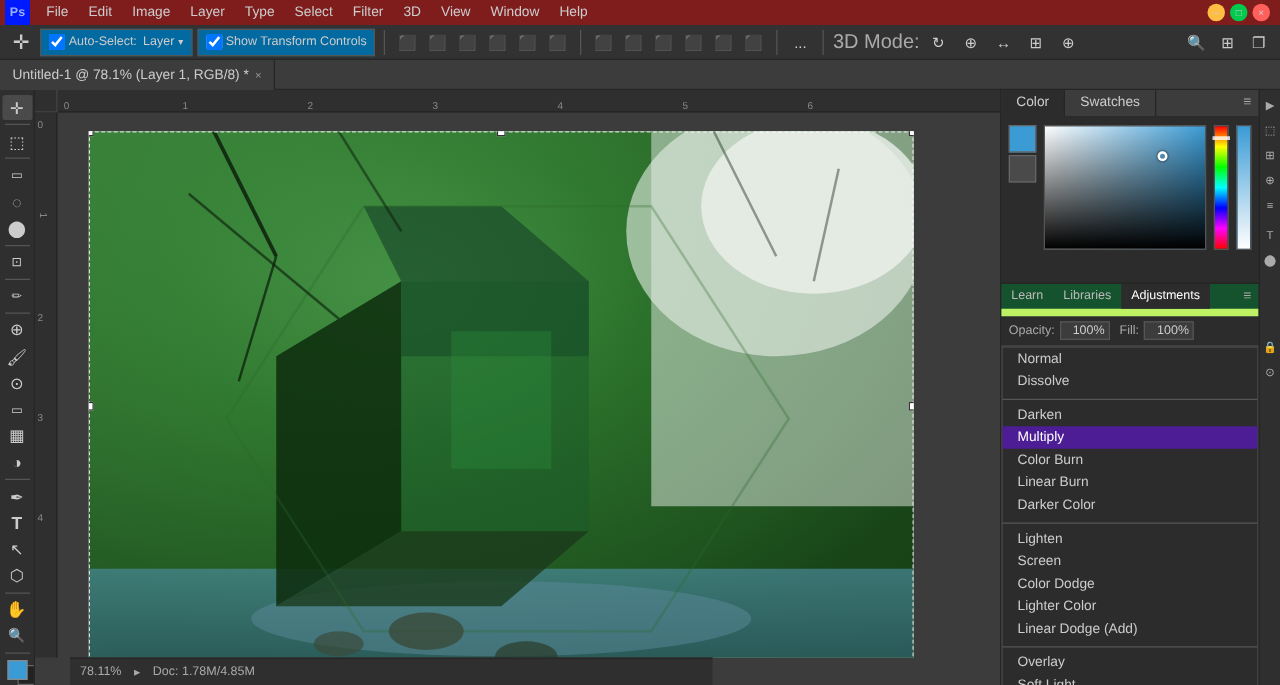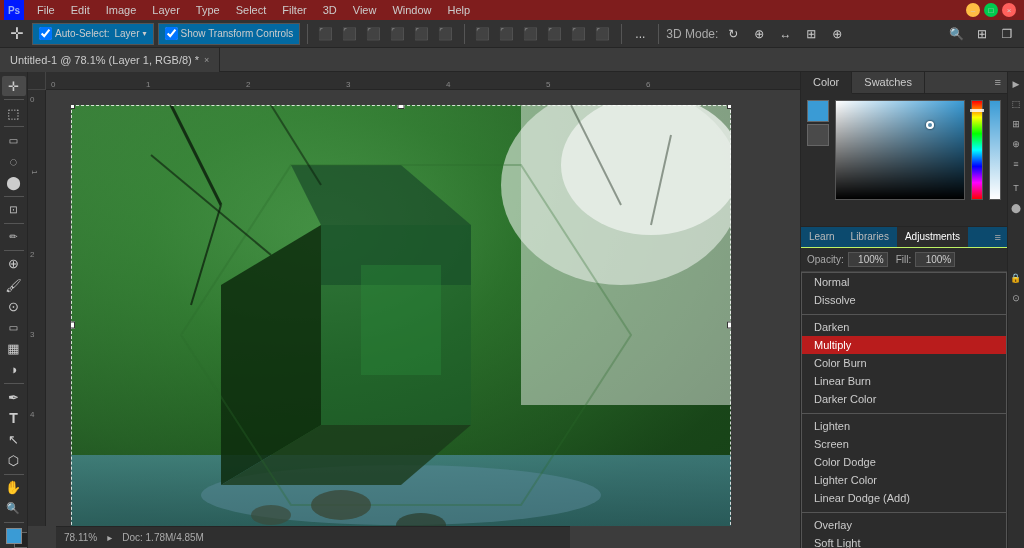--- a/index.html
+++ b/index.html
@@ -57,29 +57,29 @@
     #color-boxes { display: flex; flex-direction: column; gap: 2px; }
     #fg-color { width: 22px; height: 22px; background: #3a9bd5; border: 1px solid #666; cursor: pointer; }
     #bg-color { width: 22px; height: 22px; background: #4a4a4a; border: 1px solid #666; cursor: pointer; }
     #color-spectrum { width: 130px; height: 100px; position: relative; background: linear-gradient(to bottom, #fff, #000), linear-gradient(to right, #fff, #3a9bd5); background-blend-mode: multiply; border: 1px solid #555; cursor: crosshair; overflow: hidden; }
     #spectrum-dot { position: absolute; top: 20px; right: 30px; width: 8px; height: 8px; border-radius: 50%; border: 2px solid #fff; box-shadow: 0 0 2px #000; }
     #hue-bar { width: 12px; height: 100px; background: linear-gradient(to bottom, #f00, #ff0, #0f0, #0ff, #00f, #f0f, #f00); border: 1px solid #555; cursor: pointer; position: relative; }
     #hue-indicator { position: absolute; top: 8px; left: -2px; right: -2px; height: 3px; background: rgba(255,255,255,0.8); }
 
     
     #adj-panel { flex: 1; overflow: hidden; }
-    #adj-tabs { display: flex; background: #0c4a6e; border-bottom: 1px solid #bef264; }
+    #adj-tabs { display: flex; background: #14532d; border-bottom: 6px solid #bef264; }
     .adj-tab { padding: 4px 8px; font-size: 10px; color: #bbb; cursor: pointer; }
     .adj-tab.active { background: #2c2c2c; color: #fff; }
     #adj-content { overflow-y: hidden; }
 
     
     #blend-dropdown { background: #2c2c2c; border: 1px solid #555; }
     .blend-item { padding: 3px 12px; font-size: 11px; color: #ccc; cursor: pointer; white-space: nowrap; }
-    .blend-item.selected { background: #b91c1c; color: #fff; }
+    .blend-item.selected { background: #4c1d95; color: #fff; }
     .blend-separator { height: 6px; border-bottom: 1px solid #555; margin-bottom: 3px; }
     .r-icon { width: 16px; height: 16px; display: flex; align-items: center; justify-content: center; font-size: 10px; color: #aaa; cursor: pointer; }
     .opacity-input { width: 40px; background: #3c3c3c; border: 1px solid #555; color: #ccc; font-size: 10px; text-align: right; padding: 1px 3px; }
 
     
     #photo-canvas { width: 660px; height: 440px; position: relative; overflow: hidden; background: #e8e8e8; }
 
     
     #toolbar-right { margin-left: auto; display: flex; align-items: center; gap: 3px; }
 
@@ -139,21 +139,21 @@
     <div class="tb-icon-btn">⬛</div>
     <div class="tb-icon-btn">⬛</div>
     <div class="tb-icon-btn">⬛</div>
     <div class="tb-icon-btn">⬛</div>
     <div class="tb-icon-btn">⬛</div>
     <div class="tb-icon-btn">⬛</div>
   </div>
   <div class="tb-separator"></div>
   <div class="tb-icon-btn">...</div>
   <div class="tb-separator"></div>
-  <span style="font-size:12px; color:#aaa;">3D Mode:</span>
+  <span style="font-size:16px; color:#aaa;">3D Mode:</span>
   <div class="tb-icon-btn">↻</div>
   <div class="tb-icon-btn">⊕</div>
   <div class="tb-icon-btn">↔</div>
   <div class="tb-icon-btn">⊞</div>
   <div class="tb-icon-btn">⊕</div>
   <div id="toolbar-right">
     <div class="tb-icon-btn">🔍</div>
     <div class="tb-icon-btn">⊞</div>
     <div class="tb-icon-btn">❐</div>
   </div>

